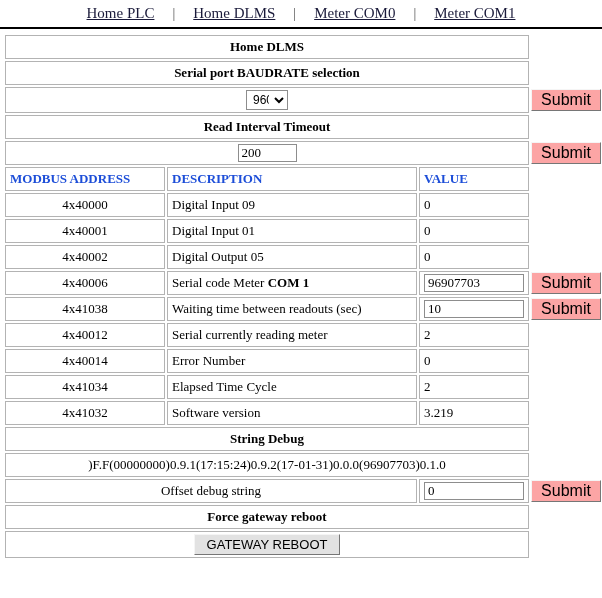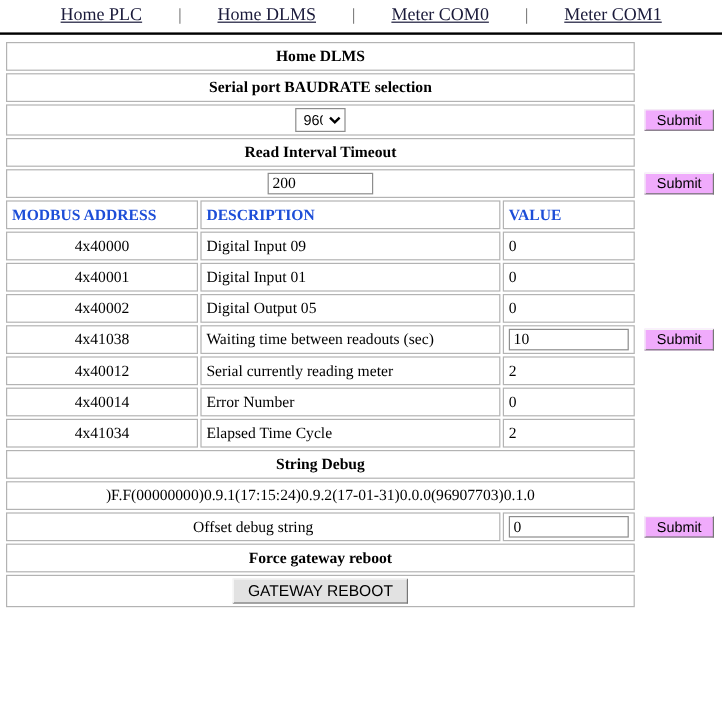--- a/index.html
+++ b/index.html
@@ -15,21 +15,21 @@
     font-size: 13px;
     color: #000000;
   }
 
   
   .navbar {
     height: 27px;
     display: flex;
     align-items: center;
     justify-content: center;
-    gap: 16px;
+    gap: 4px;
     font-size: 15px;
     background: #ffffff;
   }
   .nav-link {
     color: #1a1a3a;
     text-decoration: underline;
     padding: 0 6px;
     white-space: nowrap;
     cursor: pointer;
   }
@@ -121,21 +121,21 @@
     font-family: "Liberation Serif", "DejaVu Serif", serif;
     font-size: 13px;
     border: 1px solid #8d8d8d;
     background: #ffffff;
     color: #000000;
     padding: 1px 3px;
     box-sizing: border-box;
     height: 18px;
   }
   input.timeout {
-    width: 88px;
+    width: 59px;
   }
   input.valfield {
     width: 100%;
   }
   .spin-wrap {
     position: relative;
     display: block;
     width: 100%;
   }
   .spinner {
@@ -160,23 +160,23 @@
   .spinner::before {
     top: 2px;
     border-bottom: 3px solid #4a4a4a;
   }
   .spinner::after {
     bottom: 2px;
     border-top: 3px solid #4a4a4a;
   }
   button.submit {
     font-family: "Liberation Sans", sans-serif;
-    font-size: 12px;
-    color: #000000;
-    background: #f0abfc;
+    font-size: 16px;
+    color: #000000;
+    background: #fca5a5;
     border: 1px solid #767676;
     border-top-color: #f5f5f5;
     border-left-color: #f5f5f5;
     padding: 1px 9px;
     cursor: pointer;
     white-space: nowrap;
   }
   button.reboot {
     font-family: "Liberation Sans", sans-serif;
     font-size: 13px;
@@ -280,20 +280,28 @@
           <td class="val">0</td>
           <td class="nb"></td>
         </tr>
         <tr>
           <td class="addr">4x40002</td>
           <td class="desc"><span>Digital Output 05</span></td>
           <td class="val">0</td>
           <td class="nb"></td>
         </tr>
         <tr>
+          <td class="addr">4x40006</td>
+          <td class="desc"><span>Serial code Meter </span><b>COM 1</b></td>
+          <td class="val">
+            <span class="spin-wrap"><input type="text" class="txt valfield" value="96907703" style=""></span>
+          </td>
+          <td class="btn-cell"><button class="submit">Submit</button></td>
+        </tr>
+        <tr>
           <td class="addr">4x41038</td>
           <td class="desc"><span>Waiting time between readouts (sec)</span></td>
           <td class="val">
             <span class="spin-wrap"><input type="text" class="txt valfield" value="10" style=""></span>
           </td>
           <td class="btn-cell"><button class="submit">Submit</button></td>
         </tr>
         <tr>
           <td class="addr">4x40012</td>
           <td class="desc"><span>Serial currently reading meter</span></td>
@@ -305,20 +313,26 @@
           <td class="desc"><span>Error Number</span></td>
           <td class="val">0</td>
           <td class="nb"></td>
         </tr>
         <tr>
           <td class="addr">4x41034</td>
           <td class="desc"><span>Elapsed Time Cycle</span></td>
           <td class="val">2</td>
           <td class="nb"></td>
         </tr>
+        <tr>
+          <td class="addr">4x41032</td>
+          <td class="desc"><span>Software version</span></td>
+          <td class="val">3.219</td>
+          <td class="nb"></td>
+        </tr>
       </tbody>
 
       <tbody>
         <tr>
         <td class="banner-yellow" colspan="3">String Debug</td>
         <td class="nb"></td>
       </tr>
 
       <tr>
         <td class="debugstr" colspan="3">)F.F(00000000)0.9.1(17:15:24)0.9.2(17-01-31)0.0.0(96907703)0.1.0</td>

